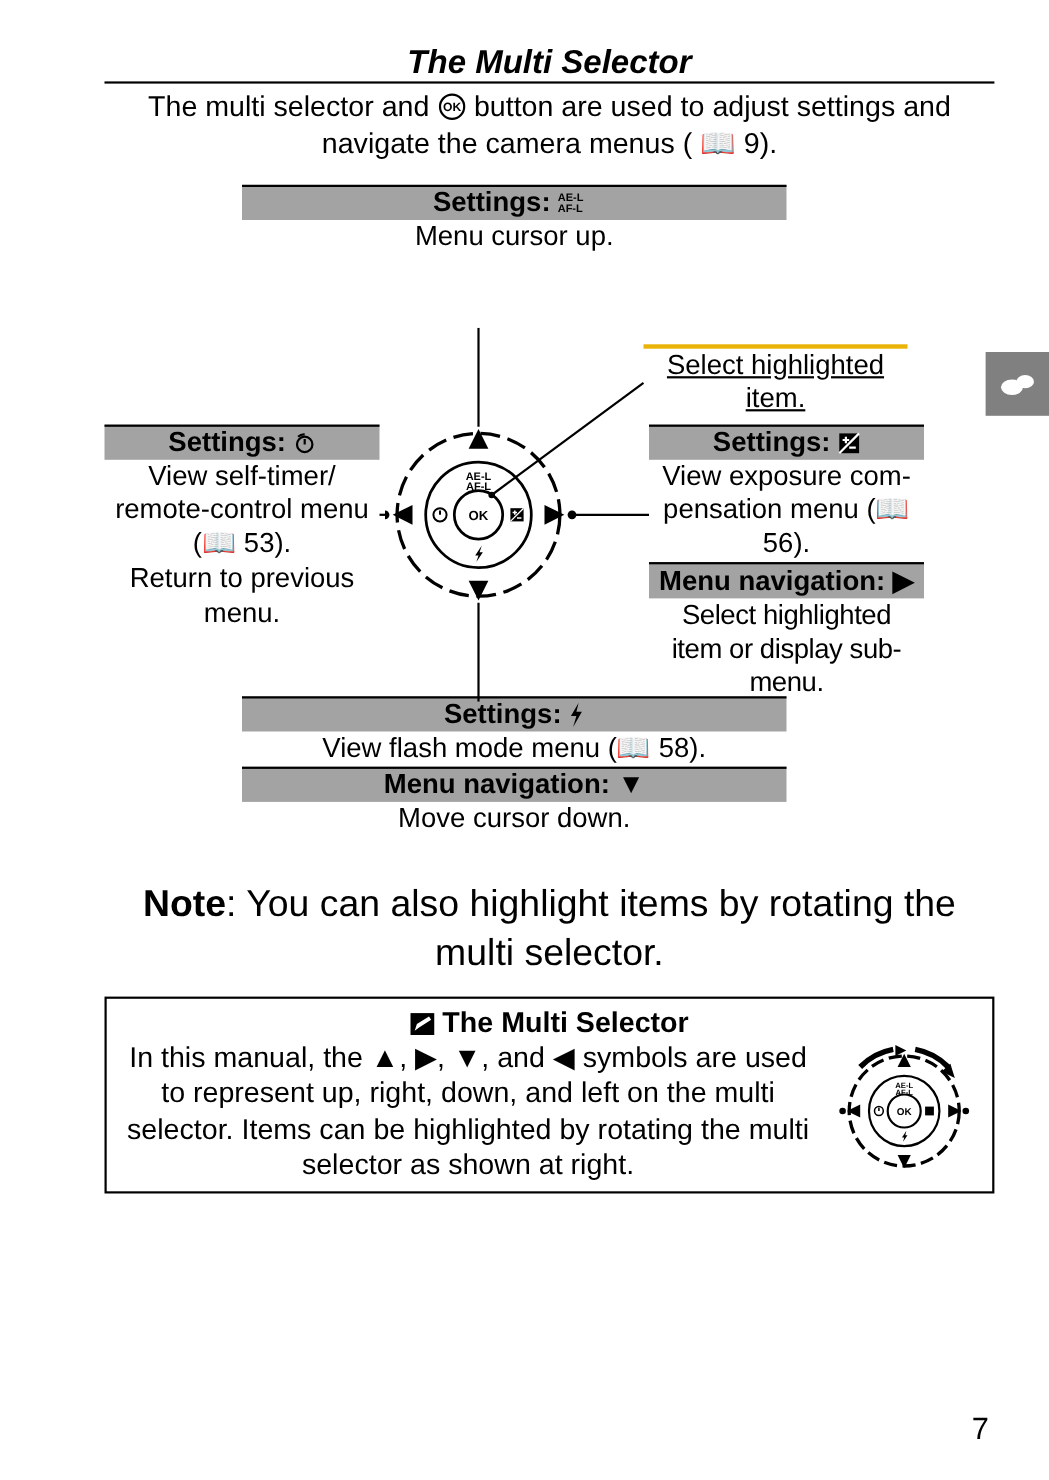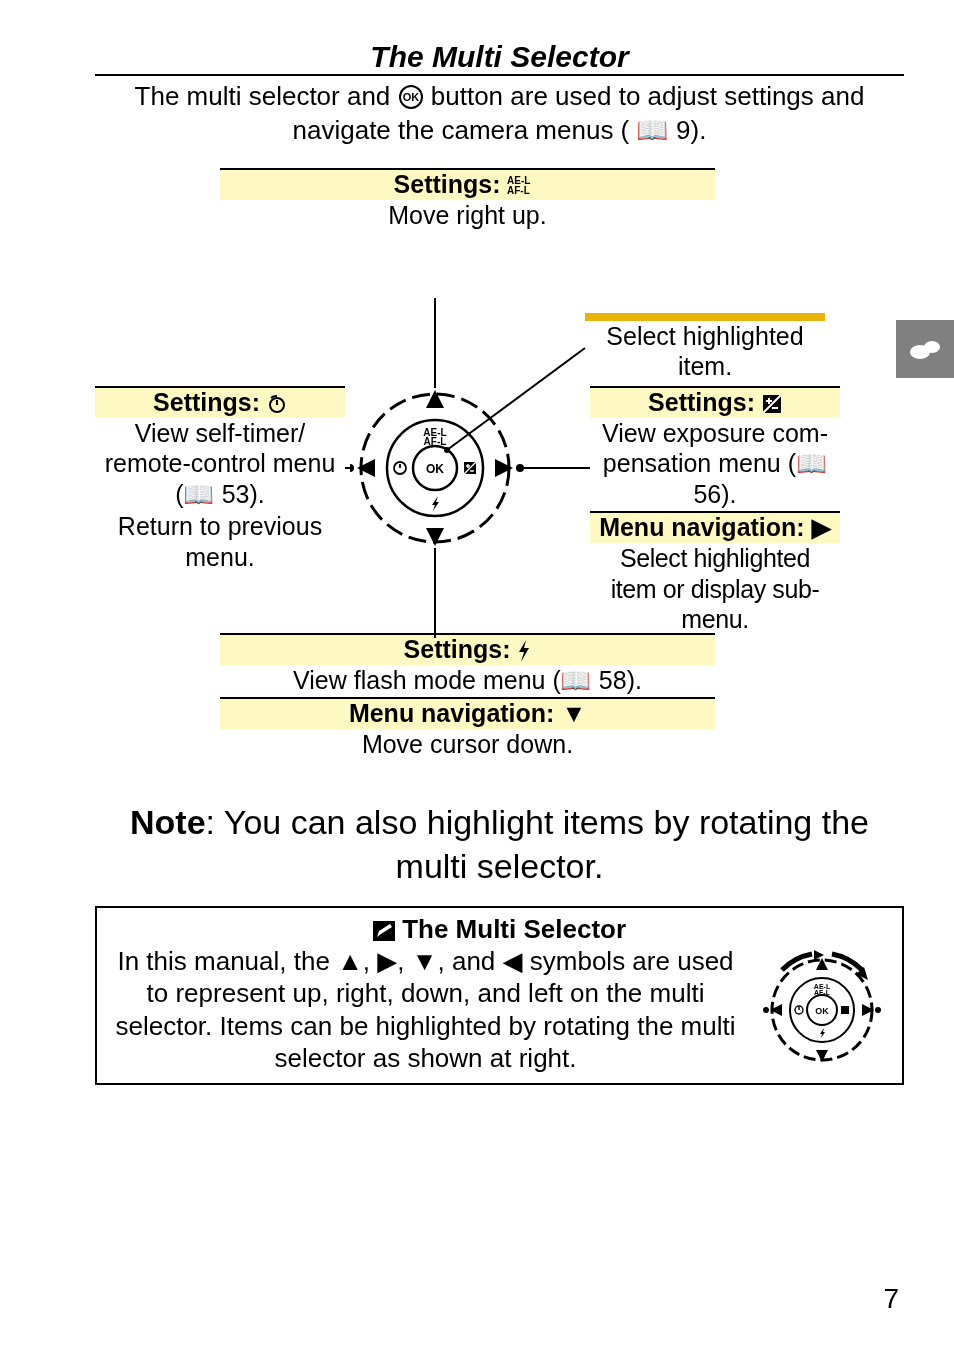--- a/index.html
+++ b/index.html
@@ -29,21 +29,21 @@
   .diagram {
     position: relative;
     height: 620px;
     margin-top: 20px;
   }
   .grp {
     position: absolute;
     font-size: 25px;
   }
   .hdr {
-    background: #fef9c3;
+    background: #a3a3a3;
     border-top: 2px solid #000;
     font-weight: bold;
     padding: 0 6px 1px 6px;
   }
   .bod {
     padding: 0 6px 2px 6px;
     line-height: 1.22;
   }
   .sel {
     position: absolute;
@@ -98,25 +98,25 @@
   <div class="diagram">
 
     <div class="grp" style="left:125px; top:0; width:495px;">
       <div class="hdr">
         <span>Settings: </span>
         <svg width="34" height="22" style="vertical-align:-4px">
           <text x="0" y="9" font-size="10" font-weight="bold">AE-L</text>
           <text x="0" y="19" font-size="10" font-weight="bold">AF-L</text>
         </svg>
       </div>
-      <div class="bod">Move right up.</div>
+      <div class="bod">Menu cursor up.</div>
     </div>
 
     <div class="grp" style="left:490px; top:145px; width:240px;">
-      <div class="bod" style="border-top:8px solid #eab308;">Select highlighted item.</div>
+      <div class="bod" style="border-top:4px solid #eab308;text-decoration:underline;">Select highlighted item.</div>
     </div>
 
     <div class="grp" style="left:0; top:218px; width:250px;">
       <div class="hdr">
         <span>Settings: </span>
         <svg width="20" height="20" style="vertical-align:-3px">
           <circle cx="10" cy="11" r="7" fill="none" stroke="#000" stroke-width="2"></circle>
           <line x1="10" y1="11" x2="10" y2="6" stroke="#000" stroke-width="2"></line>
           <path d="M4,4 A8,8 0 0 1 10,2" fill="none" stroke="#000" stroke-width="2"></path>
         </svg>

